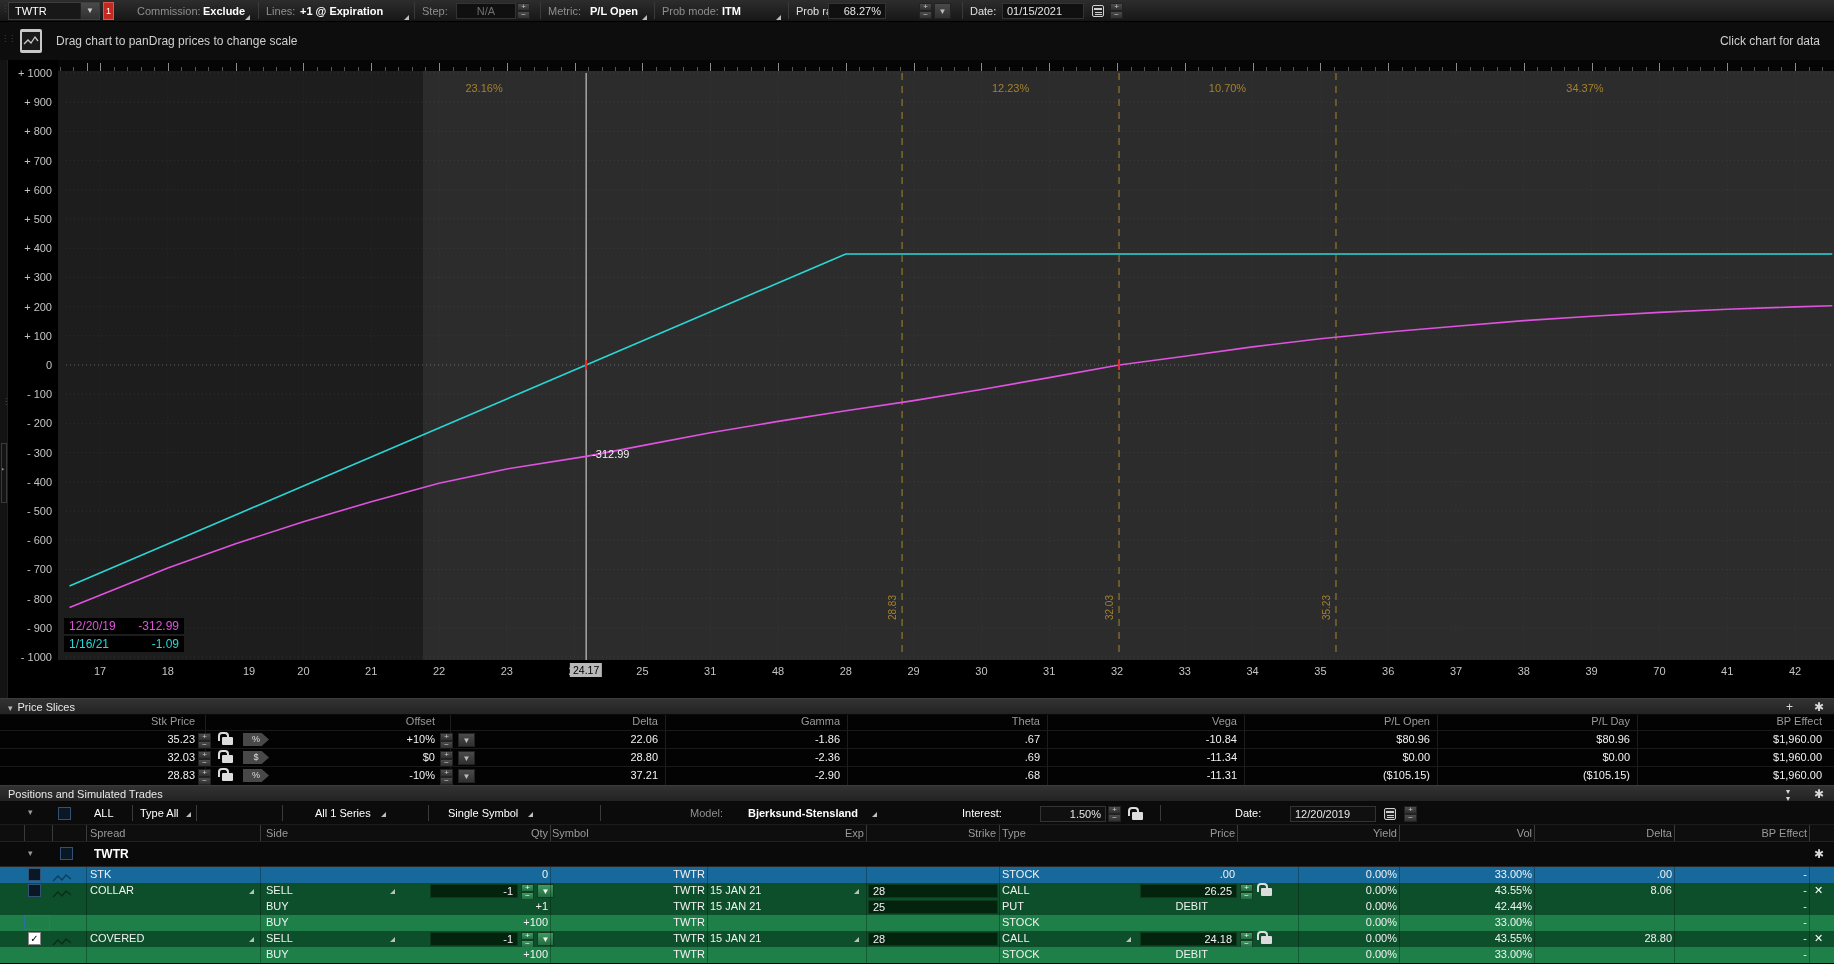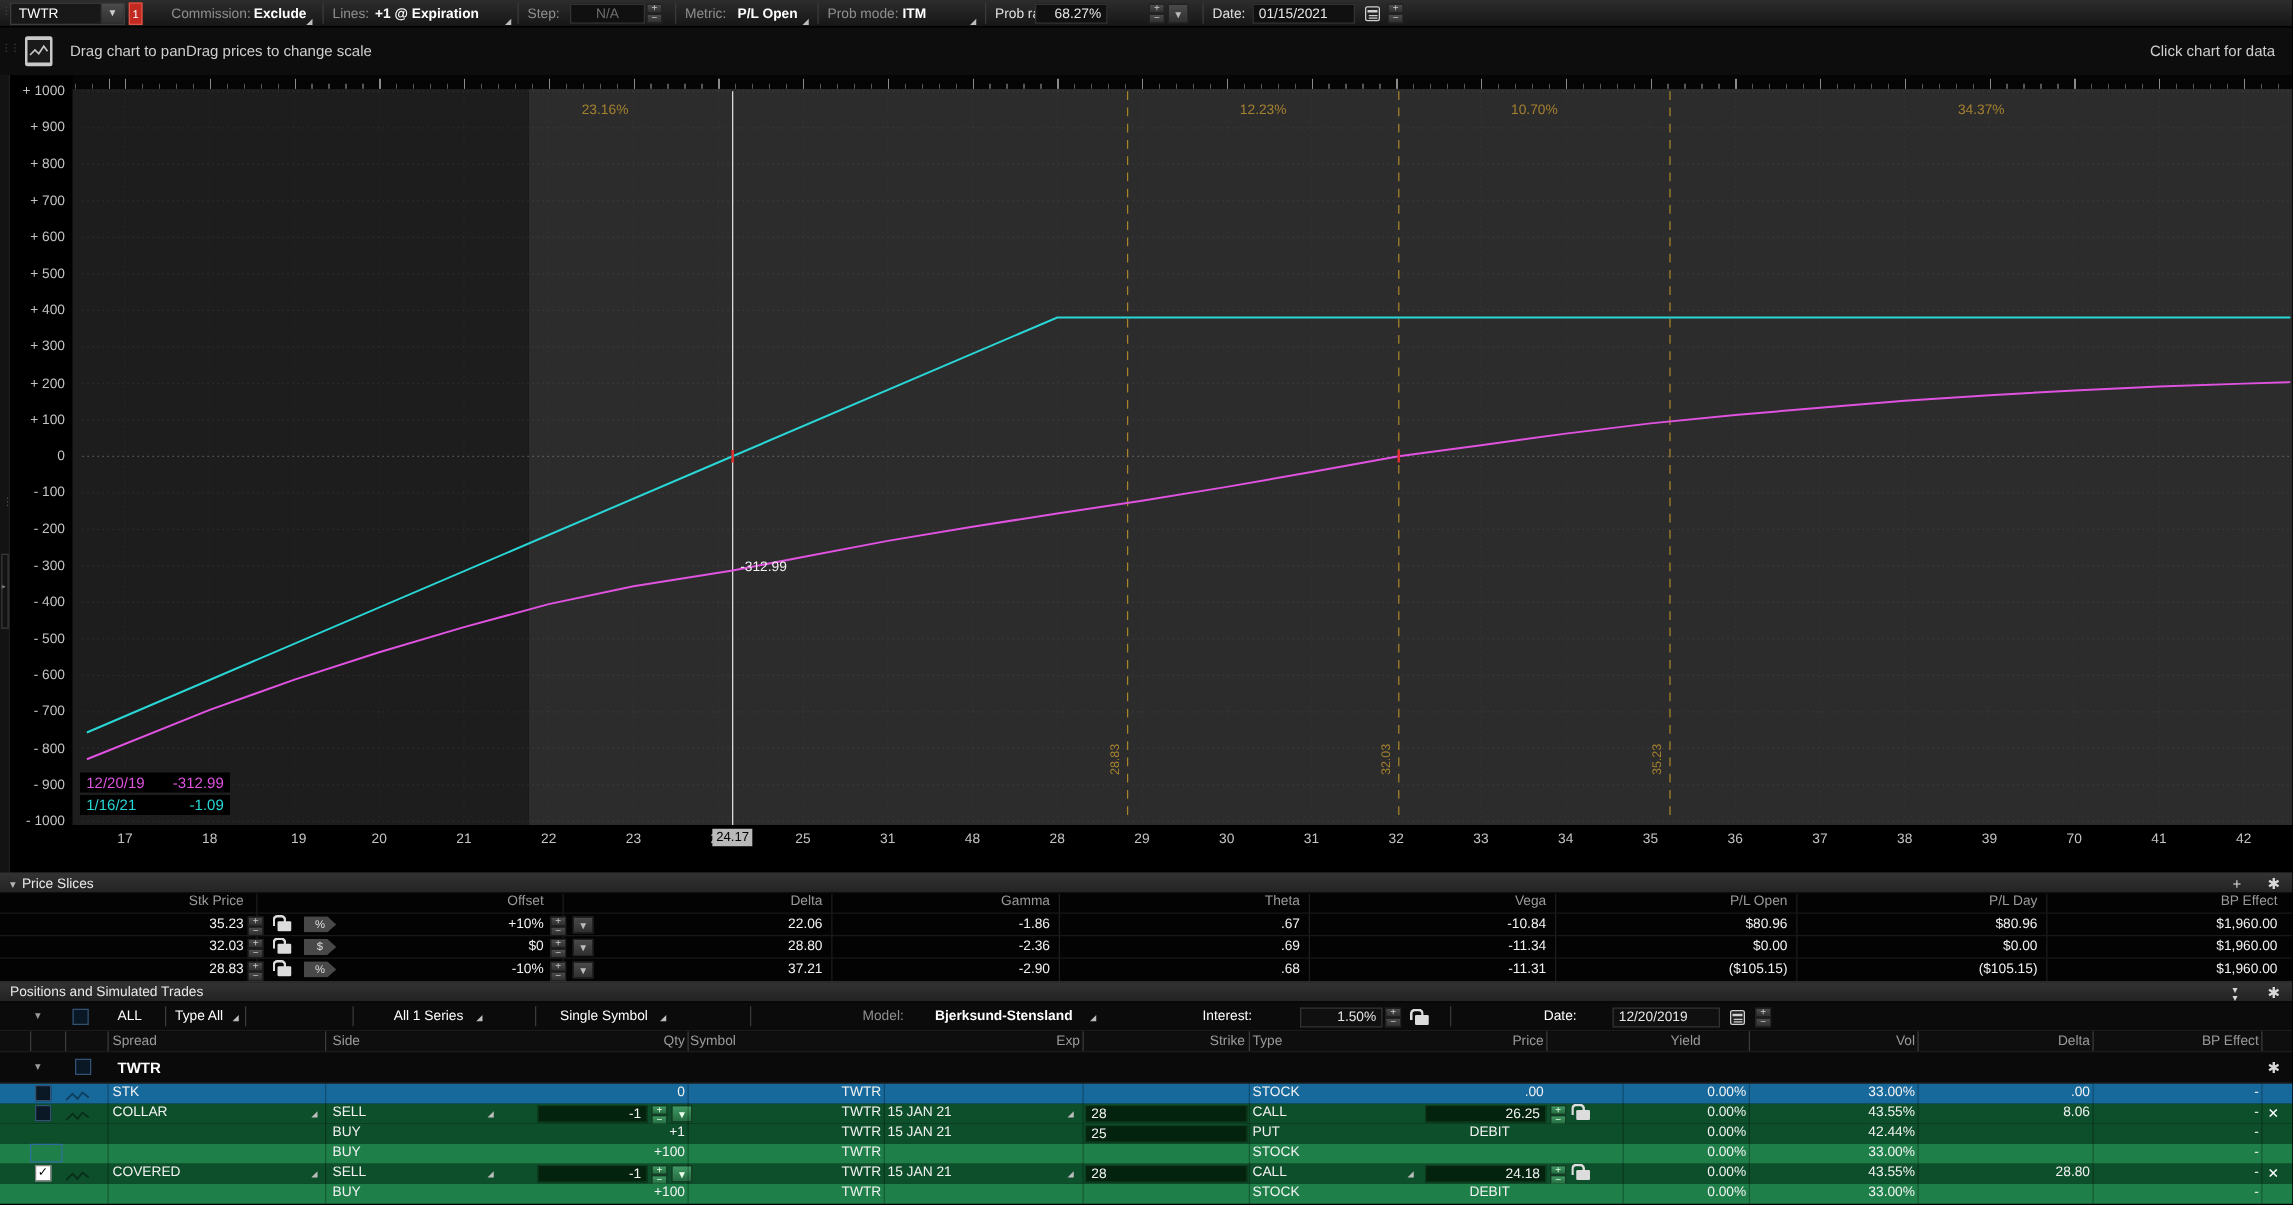--- a/index.html
+++ b/index.html
@@ -286,21 +286,21 @@
         <span>-312.99</span>
       </div>
       <div class="legend" style="top:576px;color:#2ad7d7">
         <span>1/16/21</span>
         <span>-1.09</span>
       </div>
     </div>
   <div id="xaxis">
       <div class="xlab" style="left: 100px;">17</div>
       <div class="xlab" style="left: 167.8px;">18</div>
-      <div class="xlab" style="left: 239px;">19</div>
+      <div class="xlab" style="left: 249px;">19</div>
       <div class="xlab" style="left: 303.4px;">20</div>
       <div class="xlab" style="left: 371.2px;">21</div>
       <div class="xlab" style="left: 439px;">22</div>
       <div class="xlab" style="left: 506.8px;">23</div>
       <div class="xlab" style="left: 574.6px;">24</div>
       <div class="xlab" style="left: 642.4px;">25</div>
       <div class="xlab" style="left: 710.2px;">31</div>
       <div class="xlab" style="left: 778px;">48</div>
       <div class="xlab" style="left: 845.8px;">28</div>
       <div class="xlab" style="left: 913.6px;">29</div>
@@ -450,21 +450,21 @@
 </div>
 <div id="poshead">
   <span style="left:90px">Spread</span>
   <span style="left:266px">Side</span>
   <span style="left:430px;width:118px;text-align:right">Qty</span>
   <span style="left:552px">Symbol</span>
   <span style="left:710px;width:154px;text-align:right">Exp</span>
   <span style="left:880px;width:116px;text-align:right">Strike</span>
   <span style="left:1002px">Type</span>
   <span style="left:1138px;width:97px;text-align:right">Price</span>
-  <span style="left:1300px;width:97px;text-align:center">Yield</span>
+  <span style="left:1300px;width:97px;text-align:right">Yield</span>
   <span style="left:1420px;width:112px;text-align:right">Vol</span>
   <span style="left:1560px;width:112px;text-align:right">Delta</span>
   <span style="left:1730px;width:77px;text-align:right">BP Effect</span>
   <div class="tb-sep" style="left:24px;top:0;bottom:0"></div>
     <div class="tb-sep" style="left:52px;top:0;bottom:0"></div>
   <div class="tb-sep" style="left:86px;top:0;bottom:0"></div>
     <div class="tb-sep" style="left:260px;top:0;bottom:0"></div>
   <div class="tb-sep" style="left:550px;top:0;bottom:0"></div>
     <div class="tb-sep" style="left:866px;top:0;bottom:0"></div>
   <div class="tb-sep" style="left:999px;top:0;bottom:0"></div>

